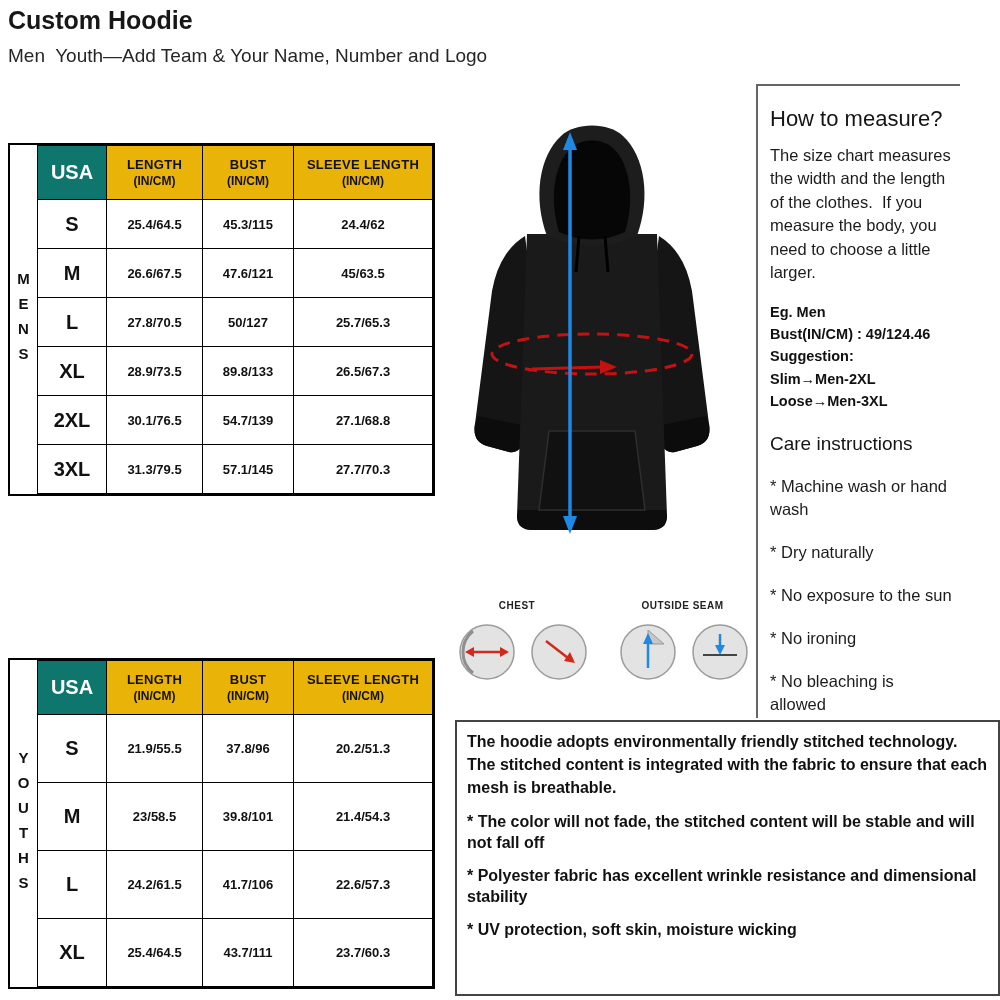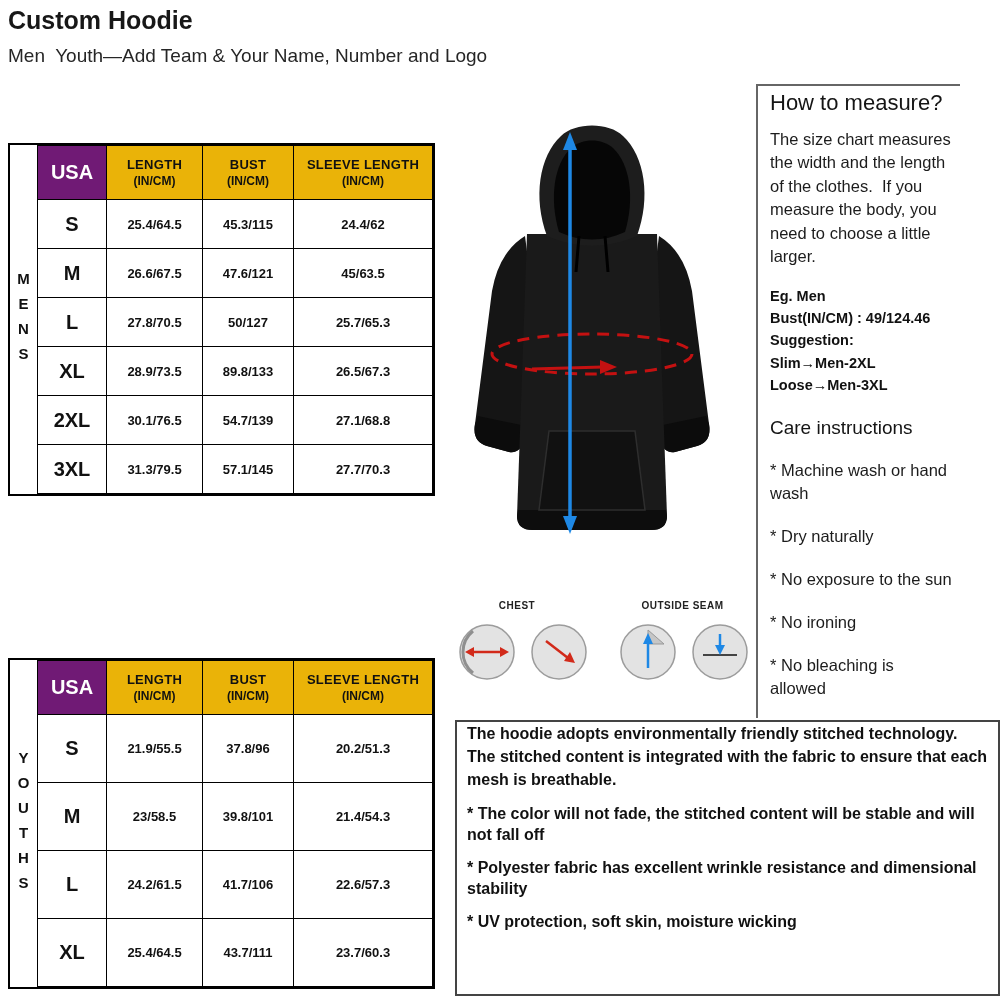--- a/index.html
+++ b/index.html
@@ -17,21 +17,21 @@
   .size-table { position:absolute; display:flex; border:2px solid #000; background:#fff; }
   .size-table.mens  { left:8px;  top:143px; }
   .size-table.youth { left:8px;  top:658px; }
   .vcell { width:27px; display:flex; align-items:center; justify-content:center; }
   .vlabel {
     writing-mode:vertical-lr; text-orientation:upright;
     font-weight:bold; font-size:15px; letter-spacing:8px; line-height:1;
   }
   table { border-collapse:collapse; table-layout:fixed; }
   th, td { border:1px solid #000; text-align:center; vertical-align:middle; padding:0; }
-  th.usa { background:#701a75; color:#fff; font-size:20px; font-weight:bold; width:68px; }
+  th.usa { background:#0f766e; color:#fff; font-size:20px; font-weight:bold; width:68px; }
   th.colhead { background:#eab308; color:#111; }
   th.c-len { width:95px; } th.c-bust { width:90px; } th.c-slv { width:138px; }
   .colhead .lbl { display:block; font-size:13px; font-weight:bold; letter-spacing:0.3px; }
   .colhead .unit { display:block; font-size:12px; font-weight:bold; margin-top:2px; }
   thead tr { height:54px; }
   .mens tbody tr { height:49px; }
   .youth tbody tr { height:68px; }
   td.size { font-size:20px; font-weight:bold; background:#fff; }
   td.val { font-size:13px; font-weight:bold; background:#fff; }
 
@@ -44,32 +44,32 @@
   .lbl-seam  { left:600px; top:600px; width:165px; }
   .icon-row { position:absolute; top:622px; display:flex; gap:12px; }
   .icons-chest { left:457px; }
   .icons-seam  { left:618px; }
   .m-icon { width:60px; height:60px; }
 
   
   .measure-panel {
     position:absolute; left:756px; top:84px; width:204px; height:634px;
     border-left:2px solid #666; border-top:2px solid #666;
-    box-sizing:border-box; padding:0 6px 0 12px;
+    box-sizing:border-box; padding:16px 6px 0 12px;
   }
   .mp-heading { font-size:22px; font-weight:400; color:#151515; margin:4px 0 12px; }
   .mp-intro { font-size:16.5px; line-height:1.42; color:#1c1c1c; white-space:pre-wrap; }
   .mp-example { margin-top:16px; font-size:14.5px; font-weight:bold; line-height:1.55; color:#111; }
   .mp-care-heading { font-size:19px; font-weight:400; margin:20px 0 6px; color:#151515; }
   .mp-care-item { font-size:16.5px; line-height:1.4; color:#1c1c1c; margin-top:20px; }
 
   
   .desc-panel {
     position:absolute; left:455px; top:720px; width:545px; height:276px;
-    border:2px solid #444; box-sizing:border-box; padding:0 10px;
+    border:2px solid #444; box-sizing:border-box; padding:8px 10px;
   }
   .desc-par { font-size:16px; font-weight:bold; line-height:1.45; color:#111; }
   .desc-bullet { font-size:16px; font-weight:bold; line-height:1.35; color:#111; margin-top:11px; }
 </style>
 </head>
 <body>
 
 <div class="canvas">
 
   <div class="header">

